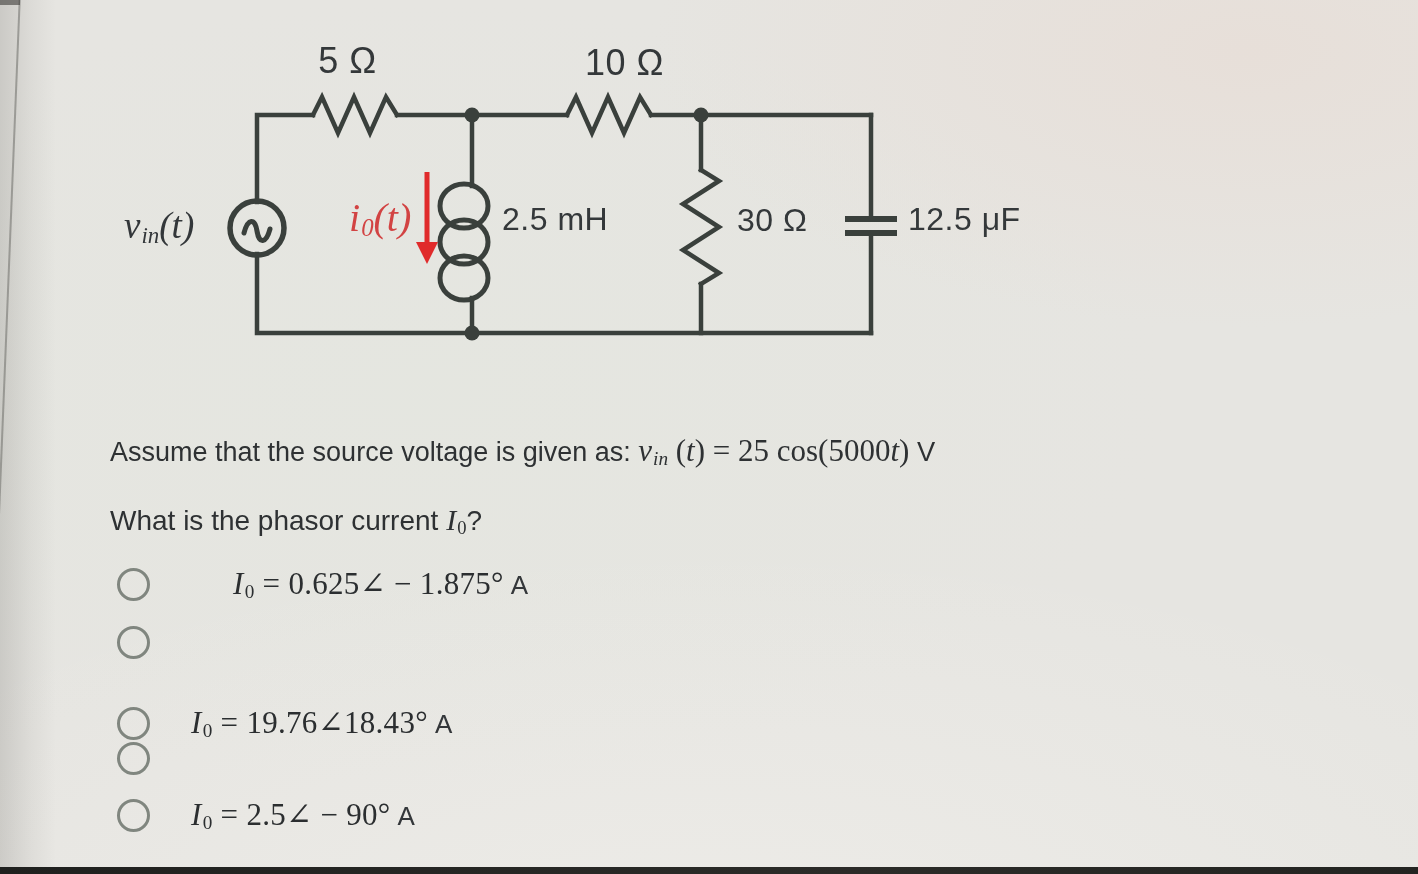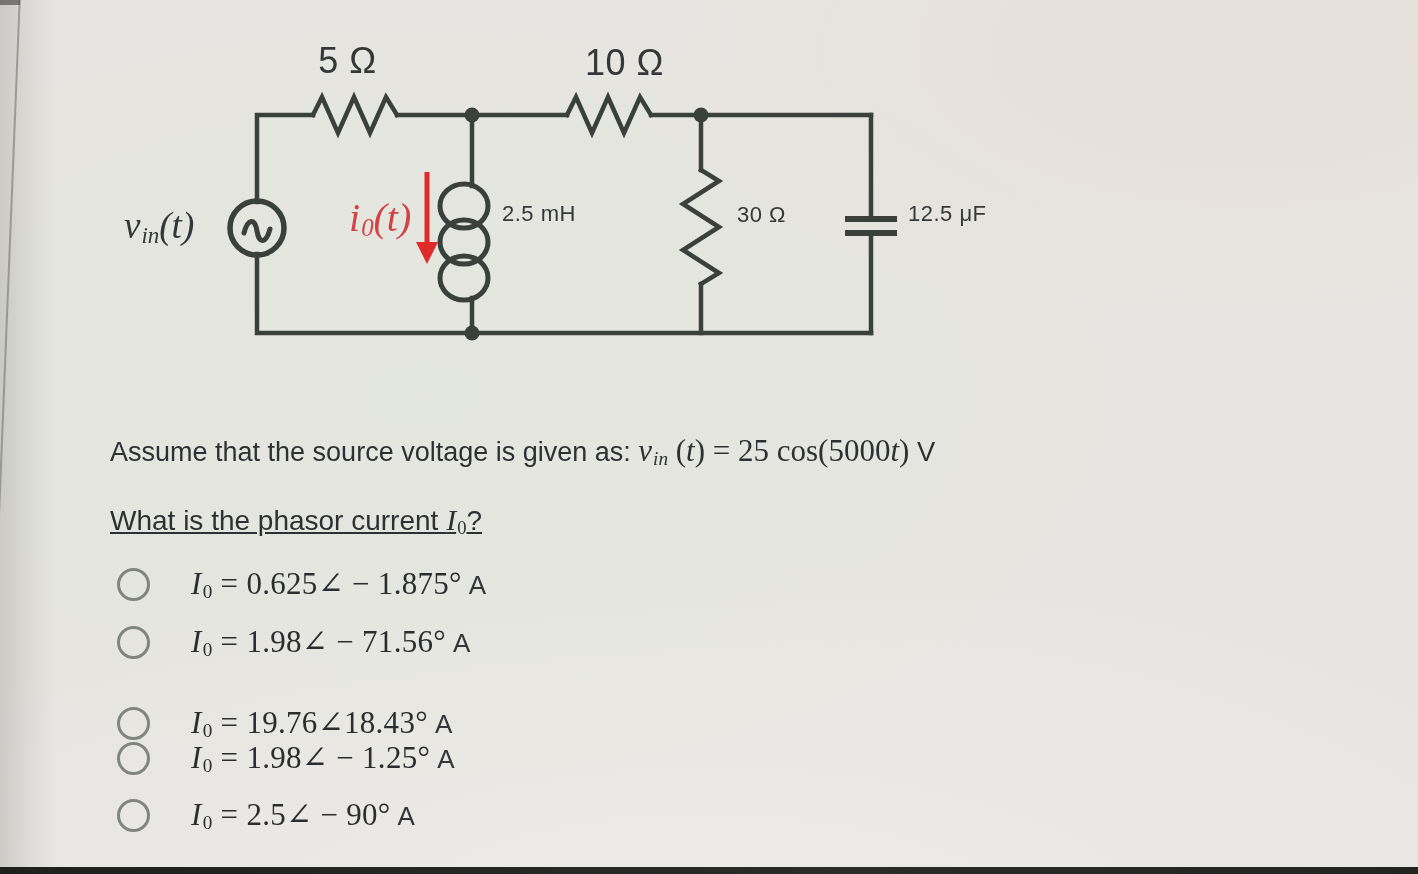--- a/index.html
+++ b/index.html
@@ -34,34 +34,34 @@
   .bottom-strip {
     position:absolute; left:0; bottom:0; width:100%; height:7px;
     background:linear-gradient(to right, #1f201e, #2b2b28 60%, #232421);
     pointer-events:none;
   }
 
   
   .circuit { position:absolute; left:0; top:0; width:1418px; height:400px; }
   .circuit svg { position:absolute; left:0; top:0; }
   .clabel {
-    position:absolute; font-size:22px; color:#34383a; letter-spacing:.5px;
+    position:absolute; font-size:32px; color:#34383a; letter-spacing:.5px;
     white-space:nowrap;
   }
   .clabel.center { text-align:center; }
   .math { font-family:"Liberation Serif","DejaVu Serif",serif; }
   .it { font-style:italic;text-align:center; }
   .sub2 { font-size:.62em; vertical-align:-.22em; margin-left:1px; }
   .vin-label { position:absolute; left:124px; top:204px; font-size:37px; color:#33373a; }
   .i0-label  { position:absolute; left:349px; top:194px; font-size:40px; color:#d24343; }
 
   
   .q-line1 { position:absolute; left:110px; top:433px; font-size:27px; color:#2e3133; white-space:nowrap; }
   .q-line1 .formula { font-size:31px; }
-  .q-line2 { position:absolute; left:110px; top:503px; font-size:28px; color:#2e3133; white-space:nowrap;text-decoration:underline; }
+  .q-line2 { position:absolute; left:110px; top:503px; font-size:28px; color:#2e3133; white-space:nowrap; }
   .q-line2 .formula { font-size:30px; }
   .unit-sans { font-family:"Liberation Sans",sans-serif; font-size:.88em; }
 
   
   .opt-row { position:absolute; left:117px; display:flex; align-items:center; height:40px; }
   .radio {
     width:33px; height:33px; border-radius:50%;
     border:3px solid #80867f; background:transparent; flex:0 0 auto;
   }
   .opt-text {
@@ -128,38 +128,36 @@
 
   <div class="clabel" style="left:502px; top:201px;">2.5 mH</div>
   <div class="clabel" style="left:737px; top:202px;">30 Ω</div>
   <div class="clabel" style="left:908px; top:201px;">12.5 μF</div>
 </div>
 
 <div class="q-line1"><span>Assume that the source voltage is given as: </span><span class="formula math"><span class="it">v</span><sub class="sub2 it">in</sub><span> (</span><span class="it">t</span><span>)</span><span> = 25 cos(5000</span><span class="it">t</span><span>) </span><span class="unit-sans">V</span></span></div>
 
 <div class="q-line2"><span>What is the phasor current </span><span class="formula math"><span class="it">I</span><sub class="sub2">0</sub></span><span>?</span></div>
 
-<div class="opt-row" style="top:564px;">
+<div class="opt-row" style="top:564px;gap:42px;">
   <div class="radio"></div>
   <div class="opt-text"><span class="it">I</span><sub class="sub2">0</sub><span> = </span><span>0.625∠ − 1.875°</span><span class="opt-unit">A</span></div>
 </div>
 
 <div class="opt-row" style="top:622px;">
   <div class="radio"></div>
-  <div class="opt-text"><span class="it">I</span><sub class="sub2">0</sub><span> = </span><span>1.98∠ − 71.56°</span><span class="opt-unit">A</span></div>
 </div>
 
 <div class="opt-row" style="top:680px;margin-top:23px;">
   <div class="radio"></div>
   <div class="opt-text"><span class="it">I</span><sub class="sub2">0</sub><span> = </span><span>19.76∠18.43°</span><span class="opt-unit">A</span></div>
 </div>
 
 <div class="opt-row" style="top:738px;">
   <div class="radio"></div>
-  <div class="opt-text"><span class="it">I</span><sub class="sub2">0</sub><span> = </span><span>1.98∠ − 1.25°</span><span class="opt-unit">A</span></div>
 </div>
 
 <div class="opt-row" style="top:795px;">
   <div class="radio"></div>
   <div class="opt-text"><span class="it">I</span><sub class="sub2">0</sub><span> = </span><span>2.5∠ − 90°</span><span class="opt-unit">A</span></div>
 </div>
 
 <div class="bottom-strip"></div>
 
 </body></html>

